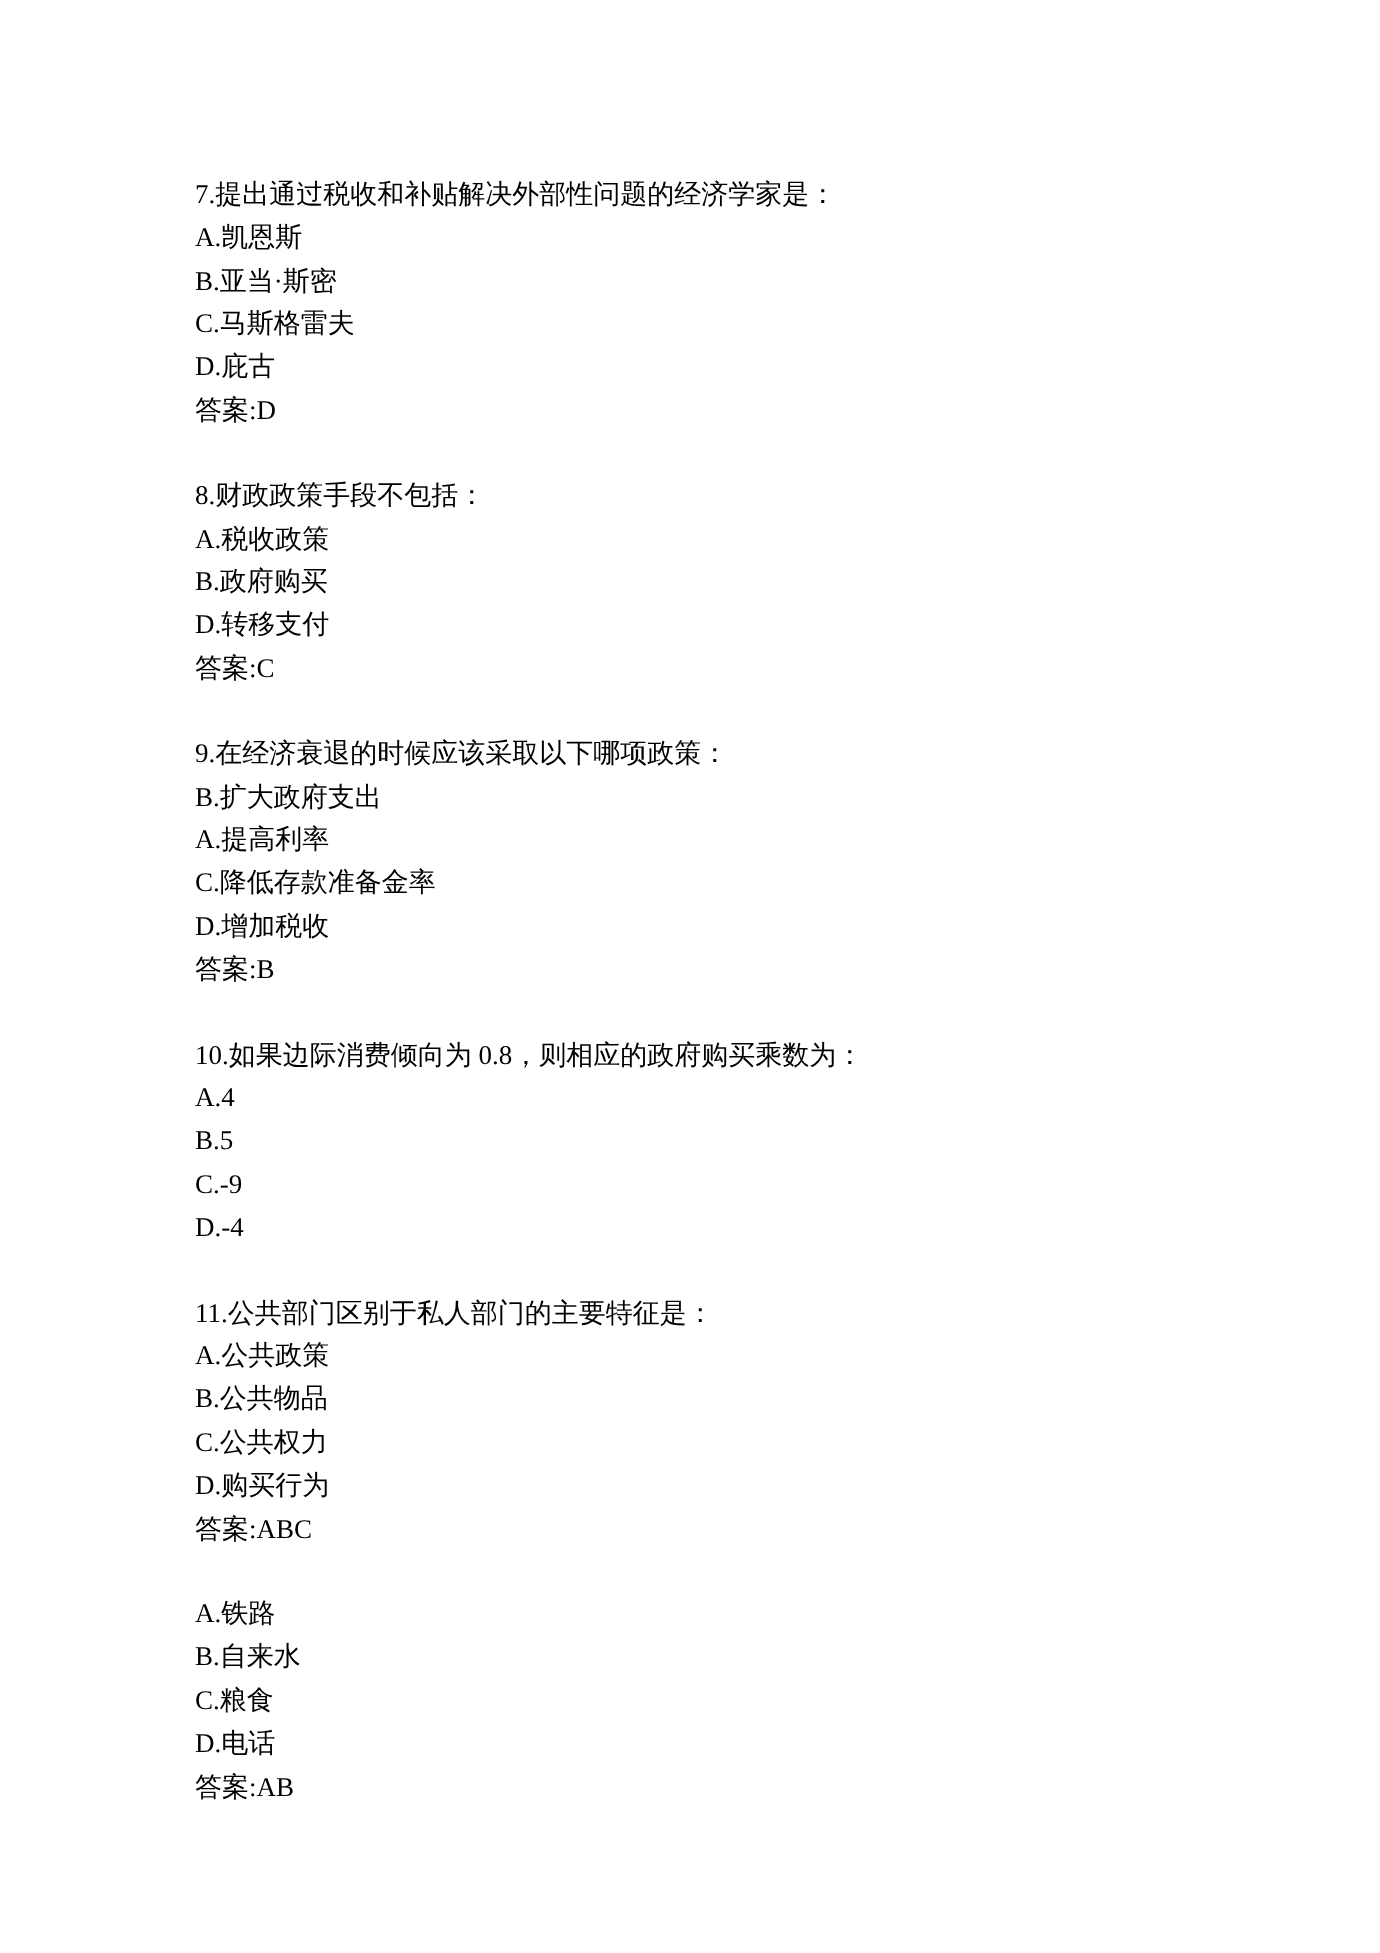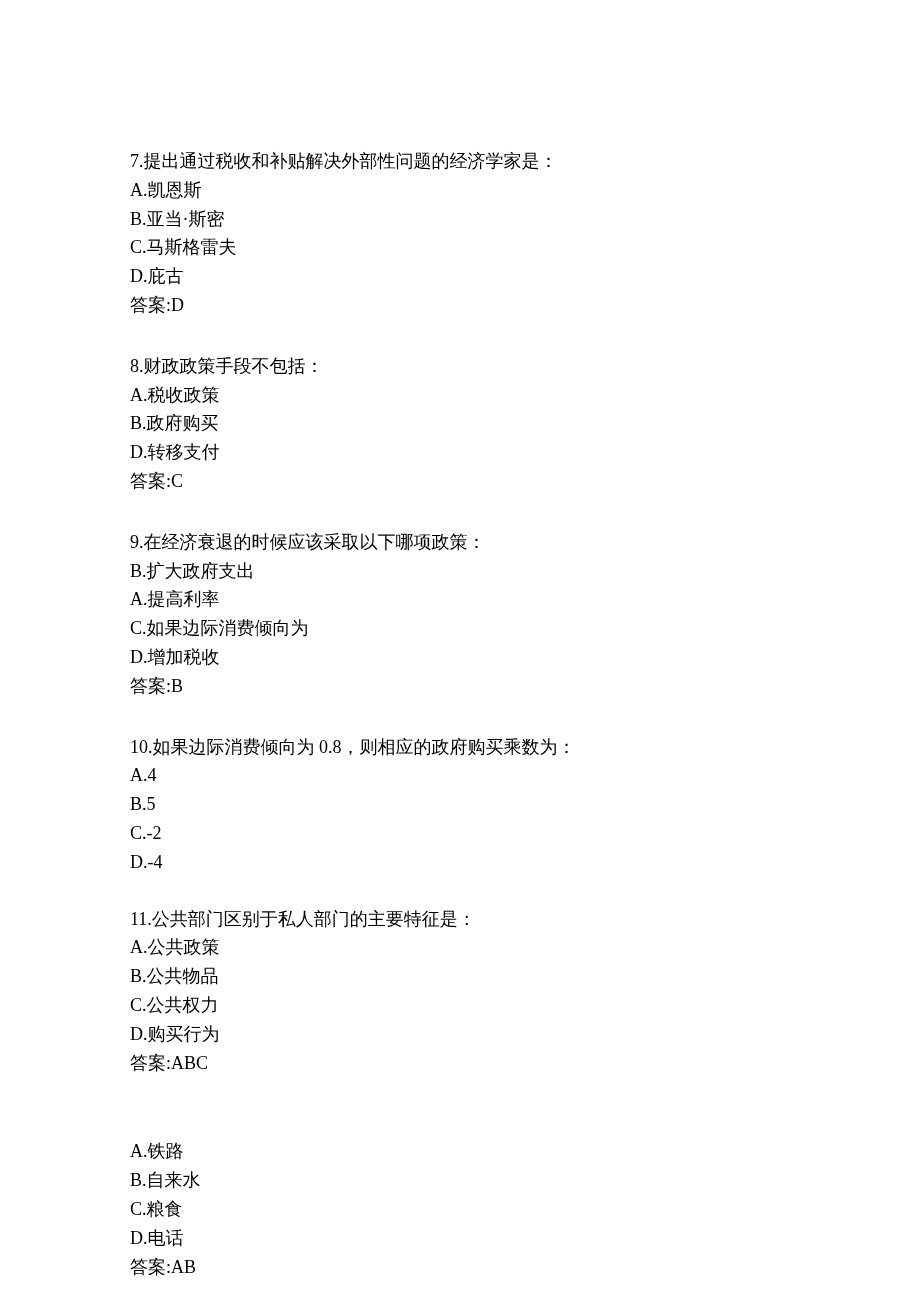--- a/index.html
+++ b/index.html
@@ -8,21 +8,20 @@
       width: 920px;
       min-height: 1302px;
       font-family: "SimSun", "宋体", serif;
       font-size: 18px;
       line-height: 1.6;
       color: #000000;
       padding: 115px 130px 50px 130px;
     }
     .question-block {
       margin-bottom: 28px;
-      margin-top: 32px;
     }
     .line {
       white-space: pre-wrap;
     }
     .section-header {
       margin-bottom: 0;
     }
   </style>
 </head>
 <body>
@@ -40,29 +39,29 @@
       <div class="line">8.财政政策手段不包括：</div>
       <div class="line">A.税收政策</div>
       <div class="line">B.政府购买</div>
       <div class="line">D.转移支付</div>
       <div class="line">答案:C</div>
     </div>
     <div class="question-block">
       <div class="line">9.在经济衰退的时候应该采取以下哪项政策：</div>
       <div class="line">B.扩大政府支出</div>
       <div class="line">A.提高利率</div>
-      <div class="line">C.如果边际消费倾向为</div>
+      <div class="line">C.降低存款准备金率</div>
       <div class="line">D.增加税收</div>
       <div class="line">答案:B</div>
     </div>
     <div class="question-block">
       <div class="line">10.如果边际消费倾向为 0.8，则相应的政府购买乘数为：</div>
       <div class="line">A.4</div>
       <div class="line">B.5</div>
-      <div class="line">C.-2</div>
+      <div class="line">C.-9</div>
       <div class="line">D.-4</div>
     </div>
     <div class="line">11.公共部门区别于私人部门的主要特征是：</div>
     <div class="line">A.公共政策</div>
     <div class="line">B.公共物品</div>
     <div class="line">C.公共权力</div>
     <div class="line">D.购买行为</div>
     <div class="line">答案:ABC</div>
     <div style="height: 28px;"></div>
     <div class="question-block">

